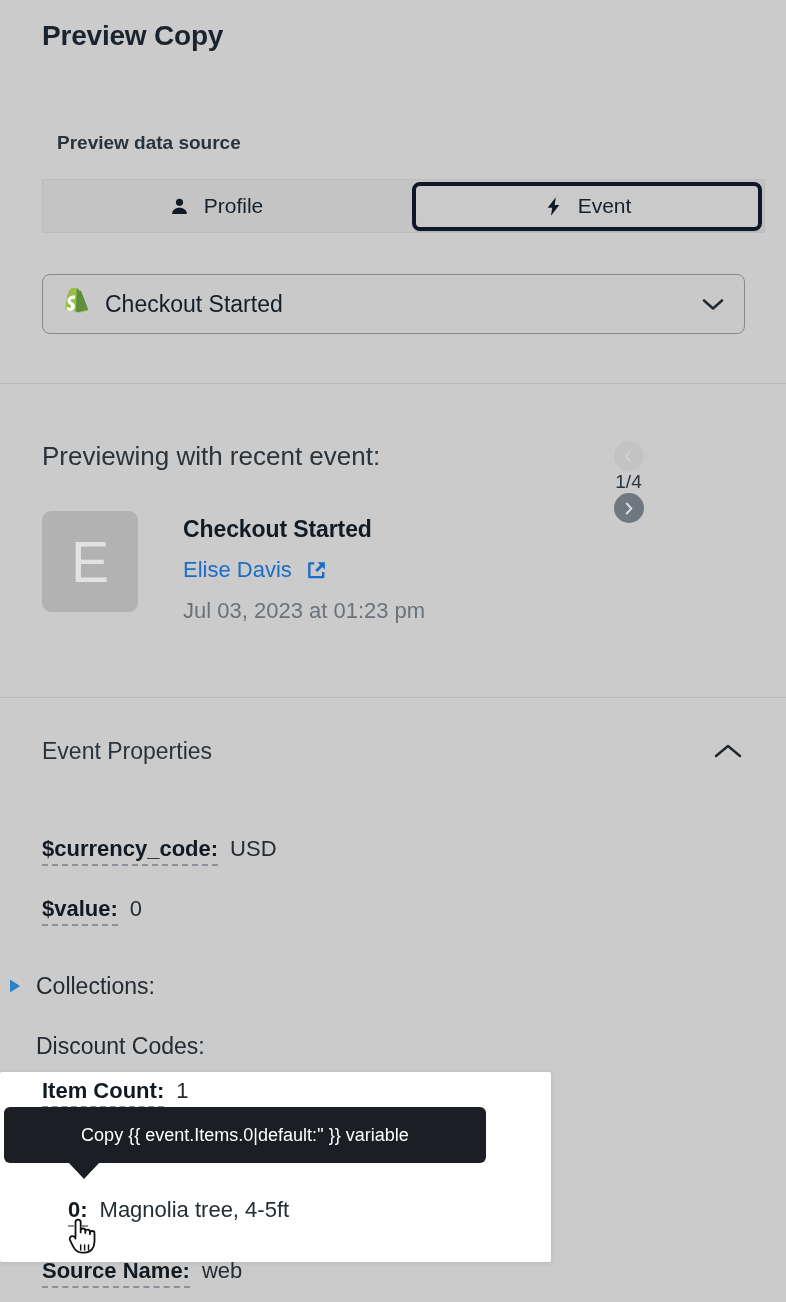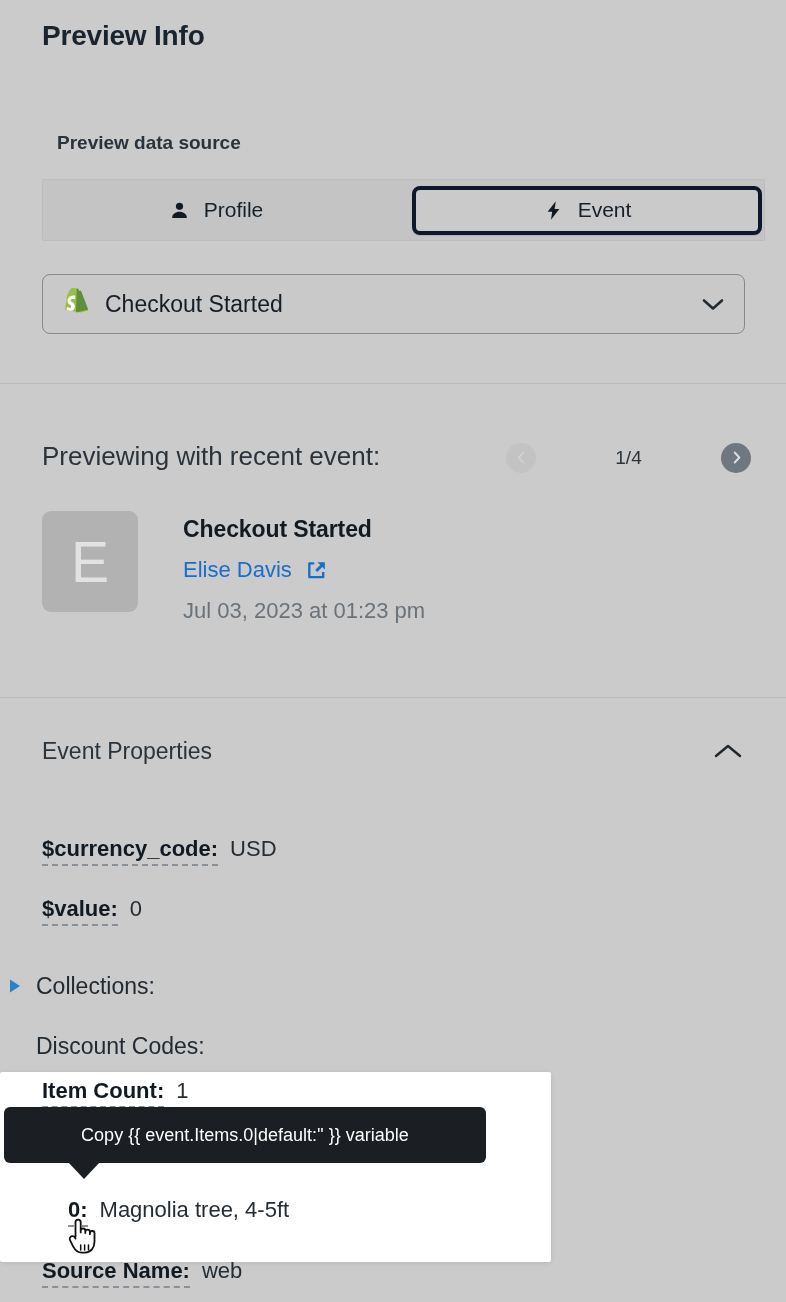--- a/index.html
+++ b/index.html
@@ -37,21 +37,21 @@
     font-size: 19px;
     font-weight: 700;
     color: #2a333c;
   }
 
   .segmented {
     position: absolute;
     left: 42px;
     top: 179px;
     width: 723px;
-    height: 62px;
+    height: 54px;
     background: #c4c4c4;
     border-radius: 2px;
     display: flex;
     align-items: center;
     padding: 3px;
     box-shadow: inset 0 0 0 1px rgba(0,0,0,0.04);
     gap: 25px;
   }
 
   .seg-btn {
@@ -141,20 +141,21 @@
   }
 
   .pager {
     position: absolute;
     top: 441px;
     left: 506px;
     width: 245px;
     height: 33px;
     display: flex;
     align-items: center;
+    flex-direction: column;
   }
 
   .pager-btn {
     width: 30px;
     height: 30px;
     border-radius: 50%;
     display: flex;
     align-items: center;
     justify-content: center;
     border: none;
@@ -368,21 +369,21 @@
     left: 64px;
     top: 1218px;
     width: 34px;
     height: 42px;
     pointer-events: none;
   }
 </style>
 </head>
 <body>
 
-<div class="panel-title">Preview Info</div>
+<div class="panel-title">Preview Copy</div>
 
 <div class="section-label">Preview data source</div>
 
 <div class="segmented">
   <button class="seg-btn">
     <span class="seg-icon">
       <svg viewBox="0 0 24 24" width="21" height="21" fill="#111a22">
         <circle cx="12" cy="7.2" r="4.1"></circle>
         <path d="M3.6 20.5c0-4.3 3.8-7 8.4-7s8.4 2.7 8.4 7z"></path>
       </svg>

